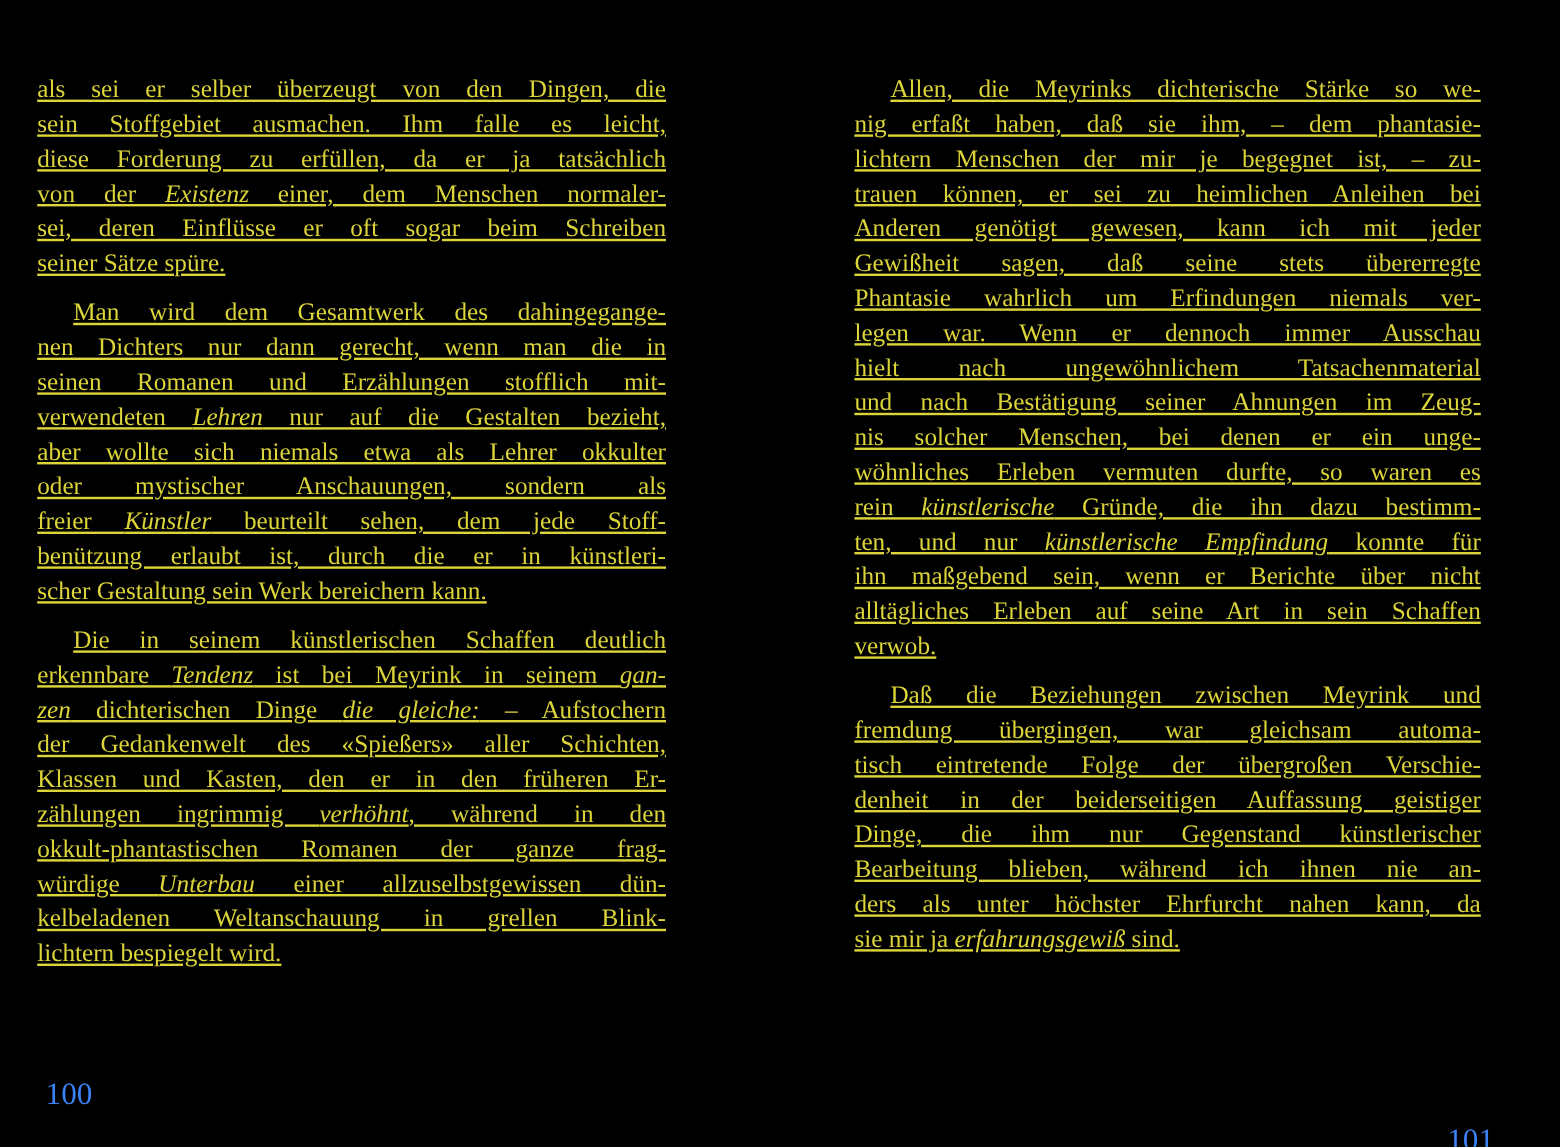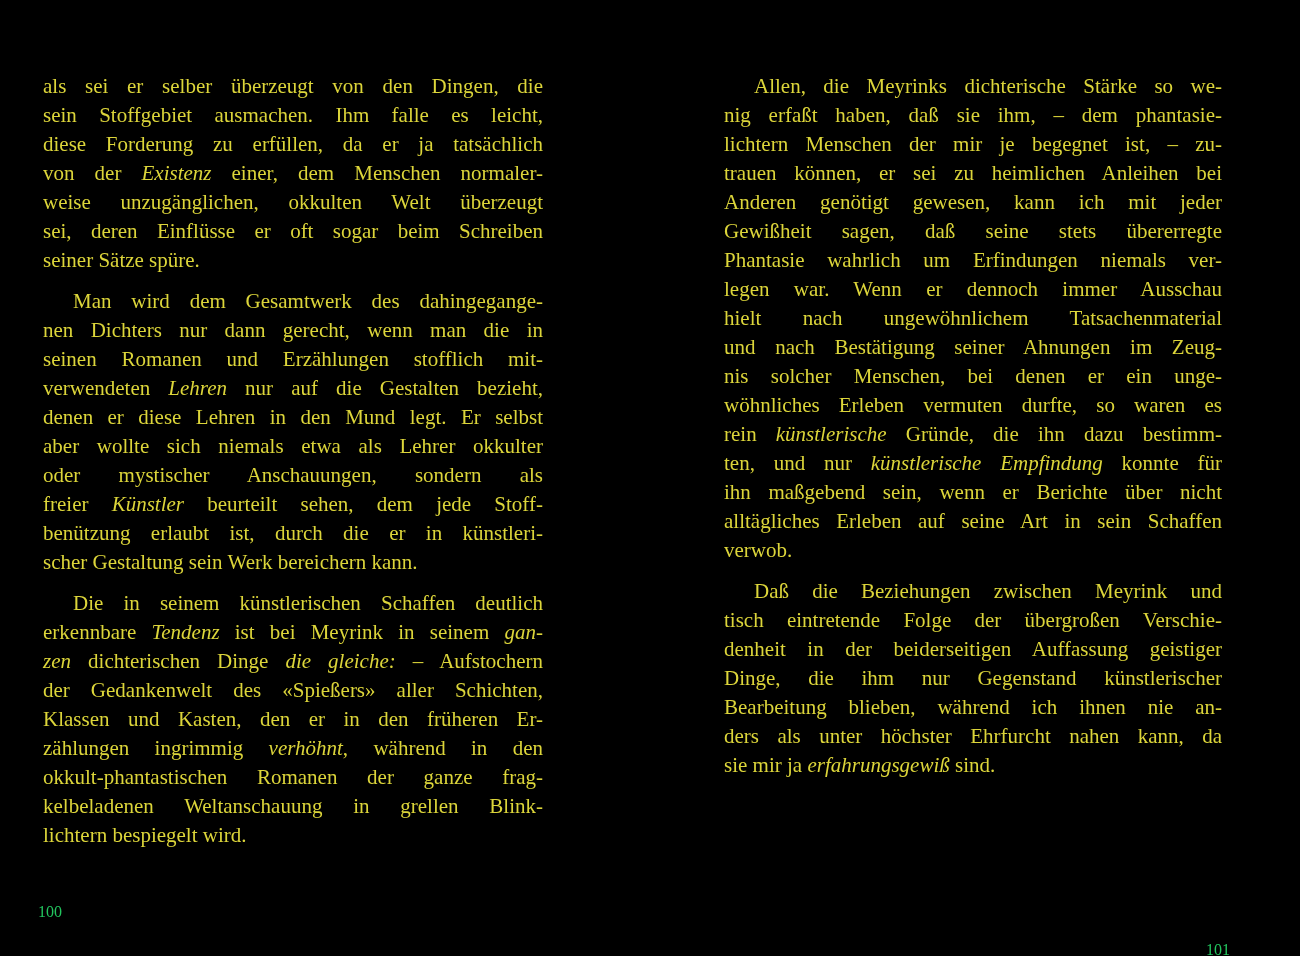--- a/index.html
+++ b/index.html
@@ -17,77 +17,76 @@
     color: #dcd53a;
   }
   .page-column {
     position: absolute;
     top: 60px;
     font-size: 21px;
     line-height: 29px;
   }
   .page-column.left  { left: 31px;  width: 524px; }
   .page-column.right { left: 712px; width: 522px; }
-  .paragraph { margin: 12px; }
+  .paragraph { margin: 0; text-decoration: underline; }
   .paragraph + .paragraph { margin-top: 12px; }
   .line {
     text-align: justify;
     text-align-last: justify;
     -moz-text-align-last: justify;
     white-space: normal;
   }
   .line.last {
     text-align-last: left;
     -moz-text-align-last: left;
   }
   .line.indent { text-indent: 30px; }
   em { font-style: italic; }
   .page-number {
     position: absolute;
-    font-size: 16px;
+    font-size: 26px;
     line-height: 22px;
-    color: #22c55e;
+    color: #3b82f6;
   }
   .page-number.left  { left: 38px;   top: 901px; }
   .page-number.right { left: 1206px; top: 939px; }
 </style>
 </head>
 <body>
 
 <div class="book-spread">
   <div class="page-column left" id="left-page-text">
       <div class="paragraph">
         <div class="line"><span>als sei er selber überzeugt von den Dingen, die</span></div>
         <div class="line"><span>sein Stoffgebiet ausmachen. Ihm falle es leicht,</span></div>
         <div class="line"><span>diese Forderung zu erfüllen, da er ja tatsächlich</span></div>
         <div class="line"><span>von der </span><em>Existenz</em><span> einer, dem Menschen normaler-</span></div>
-        <div class="line"><span>weise unzugänglichen, okkulten Welt überzeugt</span></div>
         <div class="line"><span>sei, deren Einflüsse er oft sogar beim Schreiben</span></div>
         <div class="line last"><span>seiner Sätze spüre.</span></div>
       </div>
       <div class="paragraph">
         <div class="line indent"><span>Man wird dem Gesamtwerk des dahingegange-</span></div>
         <div class="line"><span>nen Dichters nur dann gerecht, wenn man die in</span></div>
         <div class="line"><span>seinen Romanen und Erzählungen stofflich mit-</span></div>
         <div class="line"><span>verwendeten </span><em>Lehren</em><span> nur auf die Gestalten bezieht,</span></div>
-        <div class="line"><span>denen er diese Lehren in den Mund legt. Er selbst</span></div>
         <div class="line"><span>aber wollte sich niemals etwa als Lehrer okkulter</span></div>
         <div class="line"><span>oder mystischer Anschauungen, sondern als</span></div>
         <div class="line"><span>freier </span><em>Künstler</em><span> beurteilt sehen, dem jede Stoff-</span></div>
         <div class="line"><span>benützung erlaubt ist, durch die er in künstleri-</span></div>
         <div class="line last"><span>scher Gestaltung sein Werk bereichern kann.</span></div>
       </div>
       <div class="paragraph">
         <div class="line indent"><span>Die in seinem künstlerischen Schaffen deutlich</span></div>
         <div class="line"><span>erkennbare </span><em>Tendenz</em><span> ist bei Meyrink in seinem </span><em>gan-</em></div>
         <div class="line"><em>zen</em><span> dichterischen Dinge </span><em>die gleiche:</em><span> – Aufstochern</span></div>
         <div class="line"><span>der Gedankenwelt des «Spießers» aller Schichten,</span></div>
         <div class="line"><span>Klassen und Kasten, den er in den früheren Er-</span></div>
         <div class="line"><span>zählungen ingrimmig </span><em>verhöhnt</em><span>, während in den</span></div>
         <div class="line"><span>okkult-phantastischen Romanen der ganze frag-</span></div>
+        <div class="line"><span>würdige </span><em>Unterbau</em><span> einer allzuselbstgewissen dün-</span></div>
         <div class="line"><span>kelbeladenen Weltanschauung in grellen Blink-</span></div>
         <div class="line last"><span>lichtern bespiegelt wird.</span></div>
       </div>
     </div>
   <div class="page-column right" id="right-page-text">
       <div class="paragraph">
         <div class="line indent"><span>Allen, die Meyrinks dichterische Stärke so we-</span></div>
         <div class="line"><span>nig erfaßt haben, daß sie ihm, – dem phantasie-</span></div>
         <div class="line"><span>lichtern Menschen der mir je begegnet ist, – zu-</span></div>
         <div class="line"><span>trauen können, er sei zu heimlichen Anleihen bei</span></div>
@@ -100,20 +99,21 @@
         <div class="line"><span>nis solcher Menschen, bei denen er ein unge-</span></div>
         <div class="line"><span>wöhnliches Erleben vermuten durfte, so waren es</span></div>
         <div class="line"><span>rein </span><em>künstlerische</em><span> Gründe, die ihn dazu bestimm-</span></div>
         <div class="line"><span>ten, und nur </span><em>künstlerische Empfindung</em><span> konnte für</span></div>
         <div class="line"><span>ihn maßgebend sein, wenn er Berichte über nicht</span></div>
         <div class="line"><span>alltägliches Erleben auf seine Art in sein Schaffen</span></div>
         <div class="line last"><span>verwob.</span></div>
       </div>
       <div class="paragraph">
         <div class="line indent"><span>Daß die Beziehungen zwischen Meyrink und</span></div>
+        <div class="line"><span>fremdung übergingen, war gleichsam automa-</span></div>
         <div class="line"><span>tisch eintretende Folge der übergroßen Verschie-</span></div>
         <div class="line"><span>denheit in der beiderseitigen Auffassung geistiger</span></div>
         <div class="line"><span>Dinge, die ihm nur Gegenstand künstlerischer</span></div>
         <div class="line"><span>Bearbeitung blieben, während ich ihnen nie an-</span></div>
         <div class="line"><span>ders als unter höchster Ehrfurcht nahen kann, da</span></div>
         <div class="line last"><span>sie mir ja </span><em>erfahrungsgewiß</em><span> sind.</span></div>
       </div>
     </div>
   <div class="page-number left">100</div>
   <div class="page-number right">101</div>

